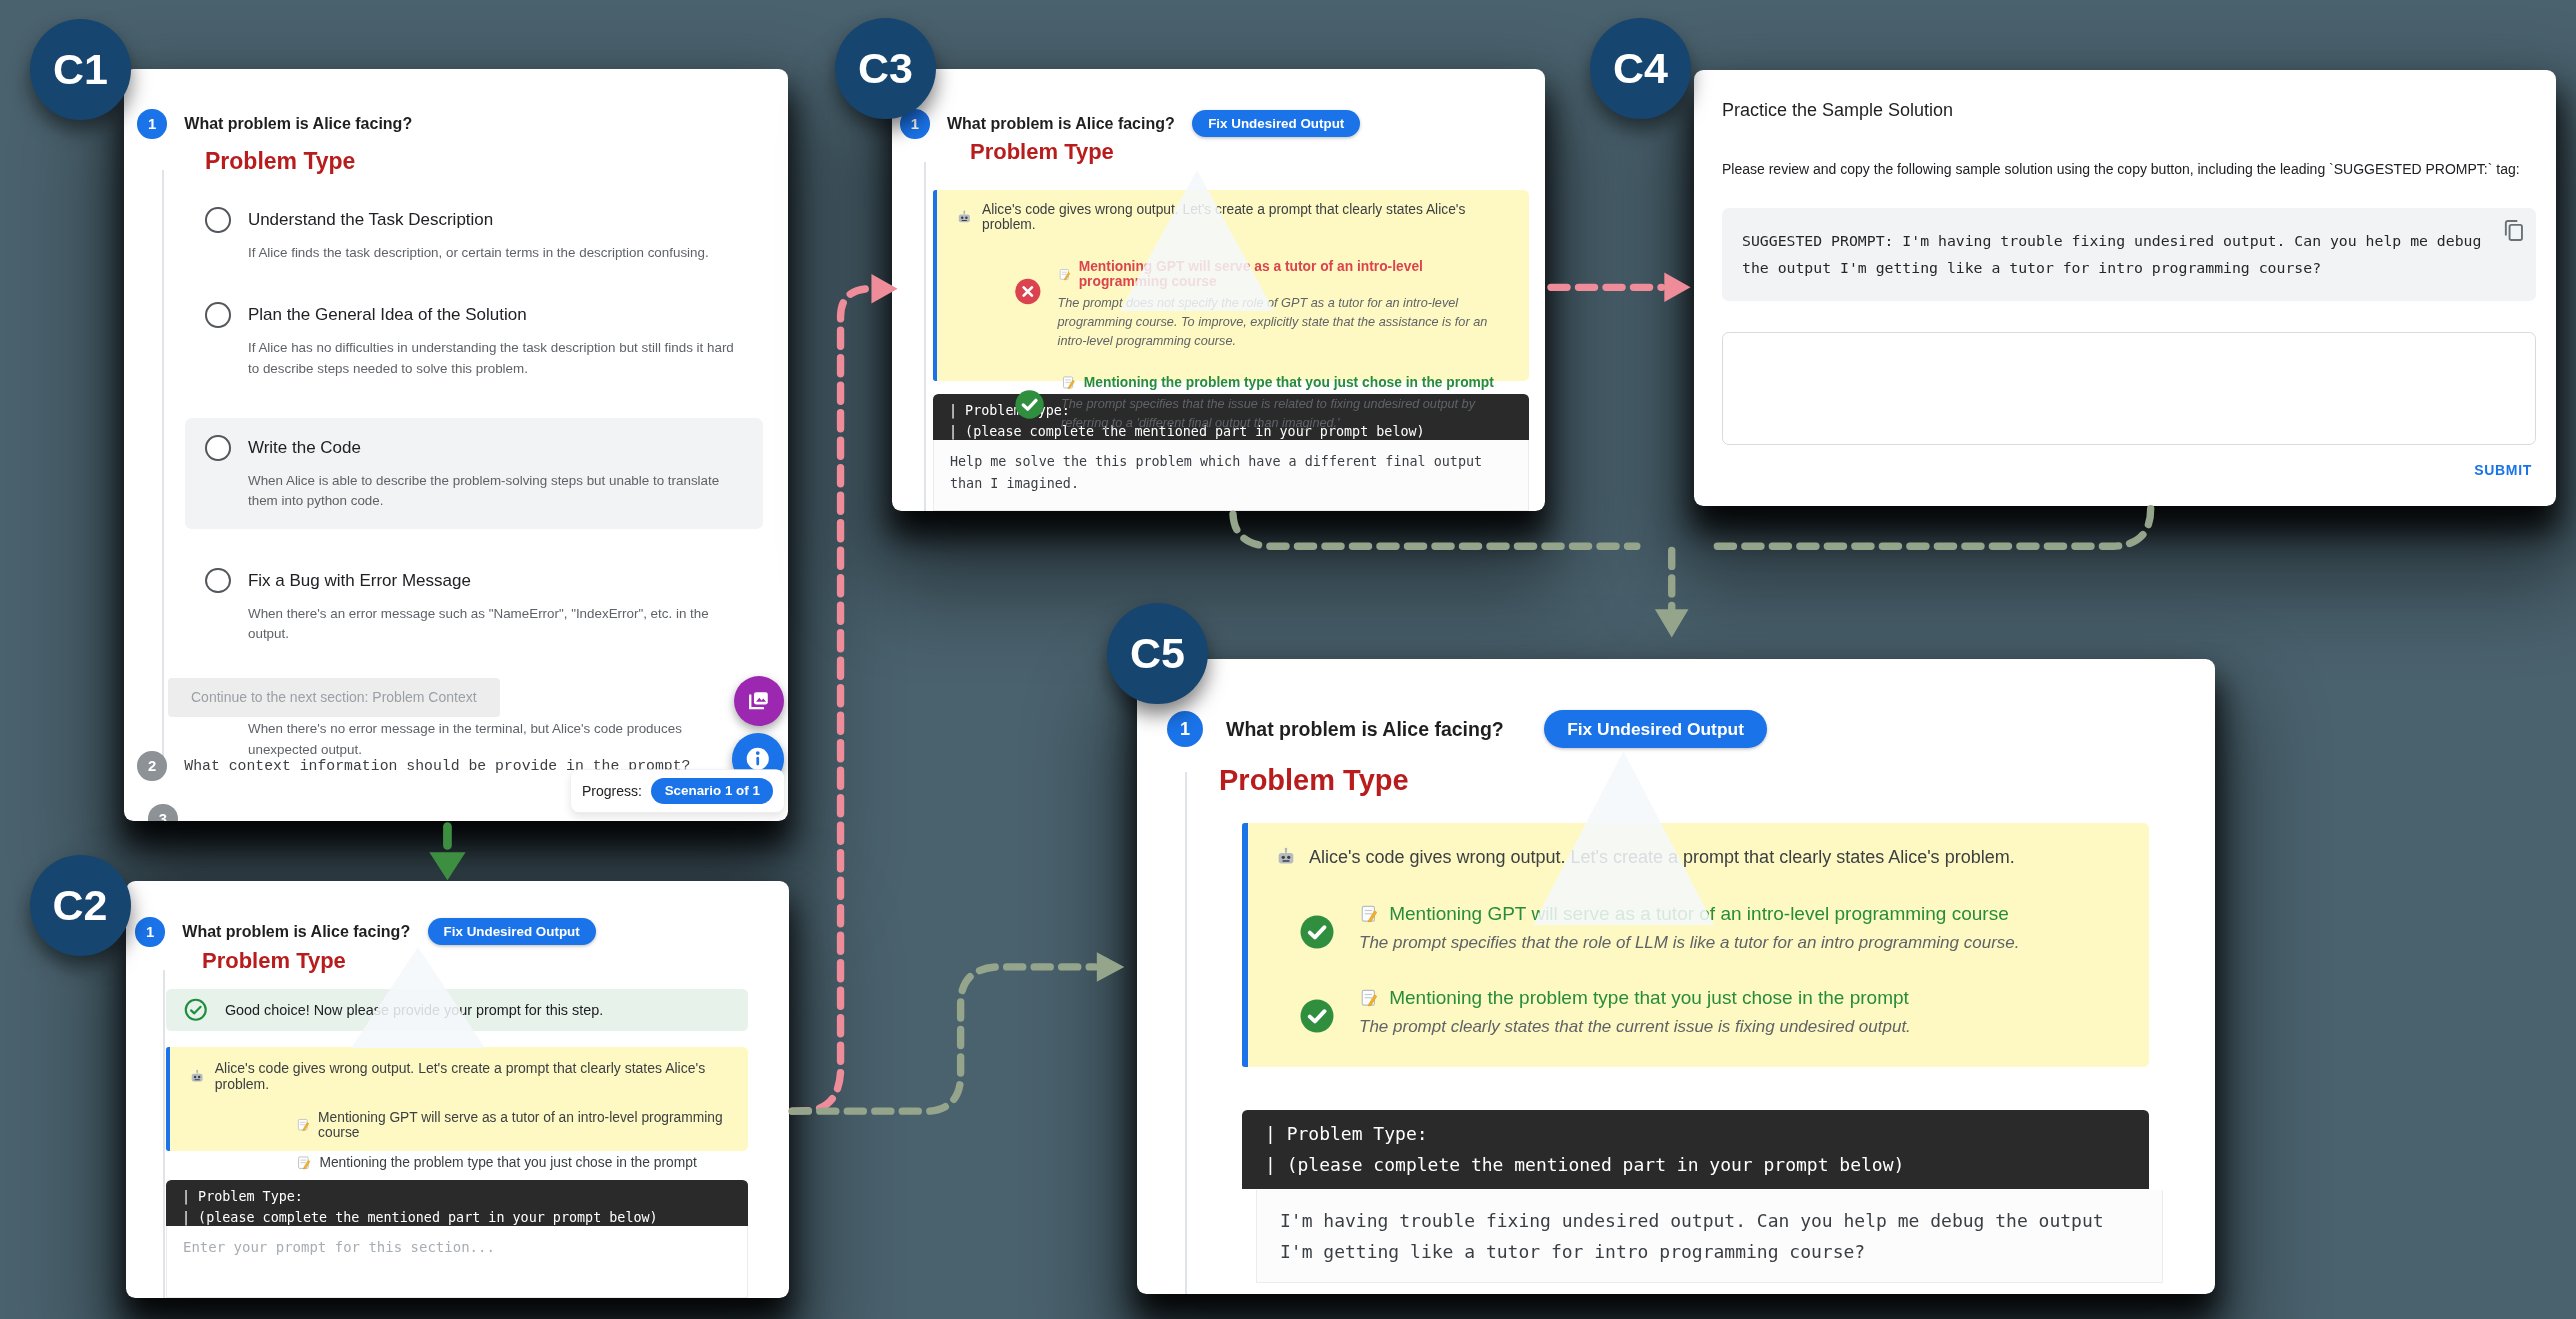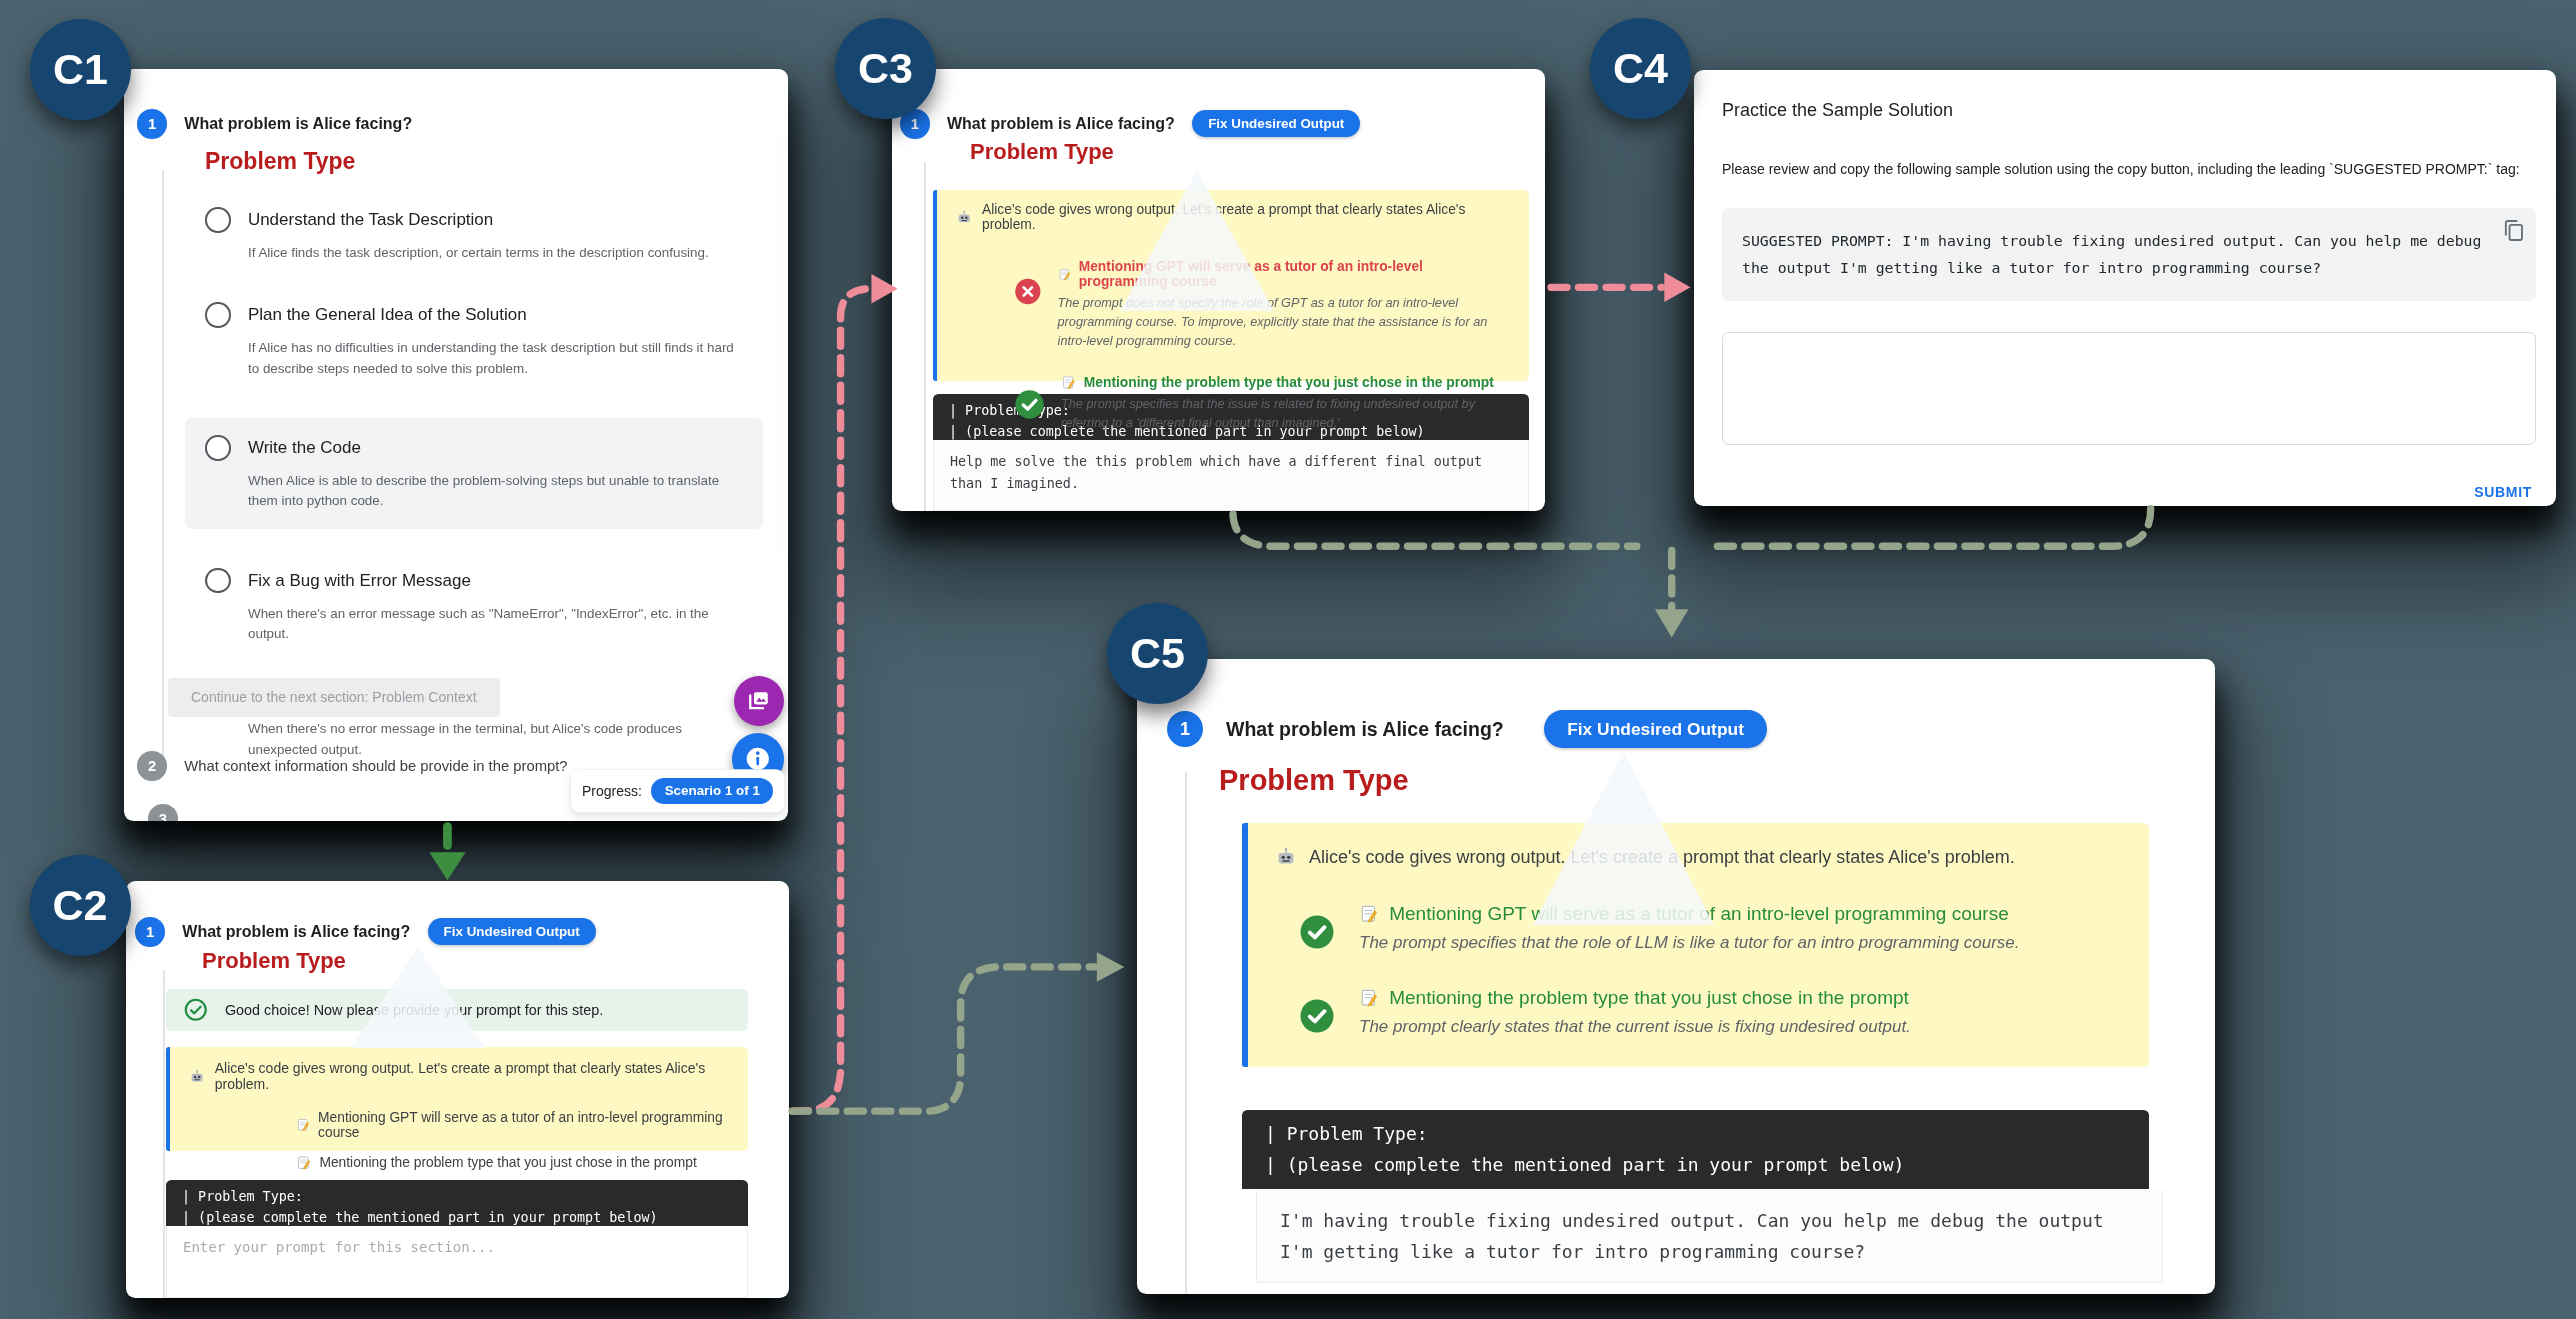--- a/index.html
+++ b/index.html
@@ -83,21 +83,21 @@
 
   
   .c4-wrap { padding:29.5px 20px 0 28px; }
   .c4-title { font-size:18px; color:#1f1f1f; font-weight:400; }
   .c4-para  { margin-top:36px; font-size:14px; color:#202124; line-height:1.75; max-width:798px; }
   .samplebox { margin-top:27px; background:#f1f3f4; border-radius:6.7px; position:relative;
                padding:19px 48px 19px 20px; font-family:"DejaVu Sans Mono", monospace;
                font-size:14.8px; line-height:1.85; color:#25282b; }
   .copybtn { position:absolute; right:8px; top:8px; width:28px; height:28px; background:transparent; border:none; }
   .c4-ta { margin-top:31px; width:814px; height:113px; border:1.3px solid #d6dadd; border-radius:6.7px; font-size:14.8px; padding:12px; }
-  .submit-row { text-align:right; margin-top:37px; padding-right:4px; }
+  .submit-row { text-align:right; margin-top:15px; padding-right:4px; }
   .submit-btn { background:none; border:none; color:#1a73e8; font-weight:bold;
                 font-size:14px; letter-spacing:0.7px; font-family:"Liberation Sans", sans-serif; }
 
   svg.icon { display:block; }
   #arrows { position:absolute; left:0; top:0; z-index:5; pointer-events:none; }
 </style>
 </head>
 <body>
 
 <div id="canvas">
@@ -165,21 +165,21 @@
     <div class="fab" style="top:664px; width:52px; height:52px; background:#1a73e8;">
       <svg class="icon" viewBox="0 0 24 24" width="29.5" height="29.5">
         <circle cx="12" cy="12" r="9" fill="#fff"></circle>
         <rect x="10.9" y="10.4" width="2.2" height="7" rx="1.1" fill="#1a73e8"></rect>
         <circle cx="12" cy="7.4" r="1.5" fill="#1a73e8"></circle>
       </svg>
     </div>
 
     <div class="step-row" style="left:13.4px; top:682px;">
       <div class="stepnum gray sz44">2</div>
-      <div style="font-size:14.8px; font-weight:500; color:#3c4043;">What context information should be provide in the prompt?</div>
+      <div style="font-size:14.8px; font-weight:500; color:#3c4043;font-family:Liberation Mono, monospace;">What context information should be provide in the prompt?</div>
     </div>
     <div class="stepnum gray sz44" style="position:absolute; left:24px; top:735px;">3</div>
 
     <div class="progress-box">
       <span class="progress-label">Progress:</span>
       <span class="pill">Scenario 1 of 1</span>
     </div>
   </div>
 
   <div class="panel" style="left:126px; top:881px; width:663px; height:417px;">

